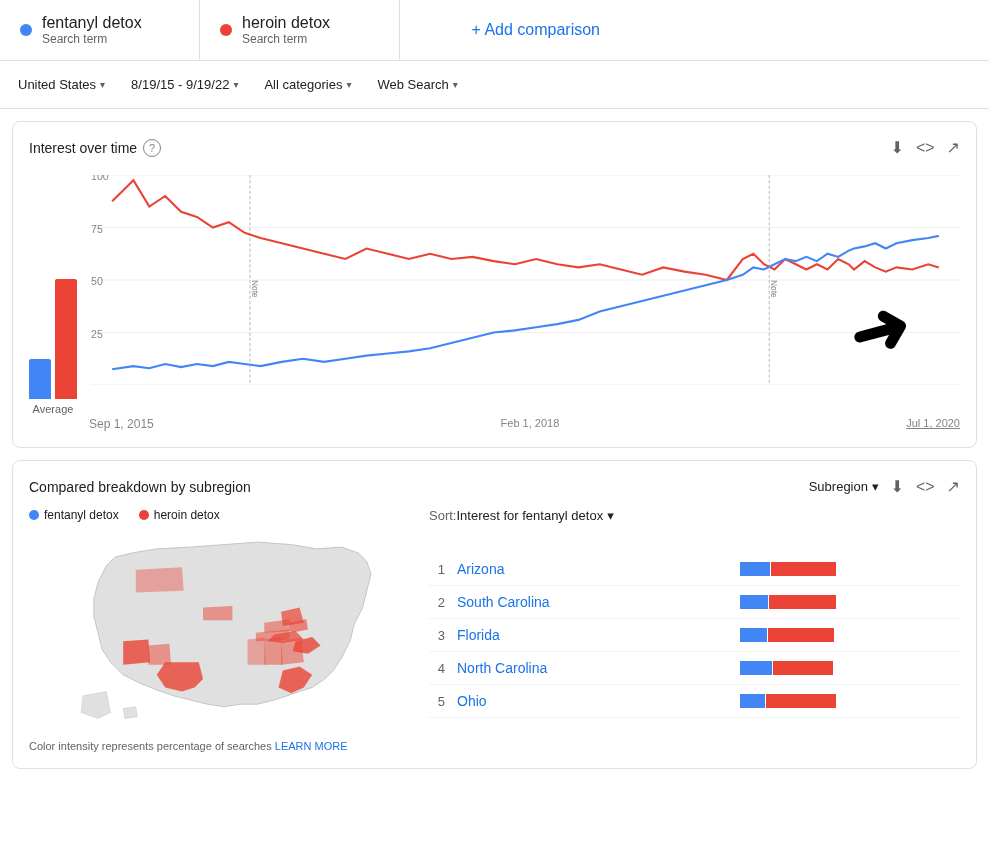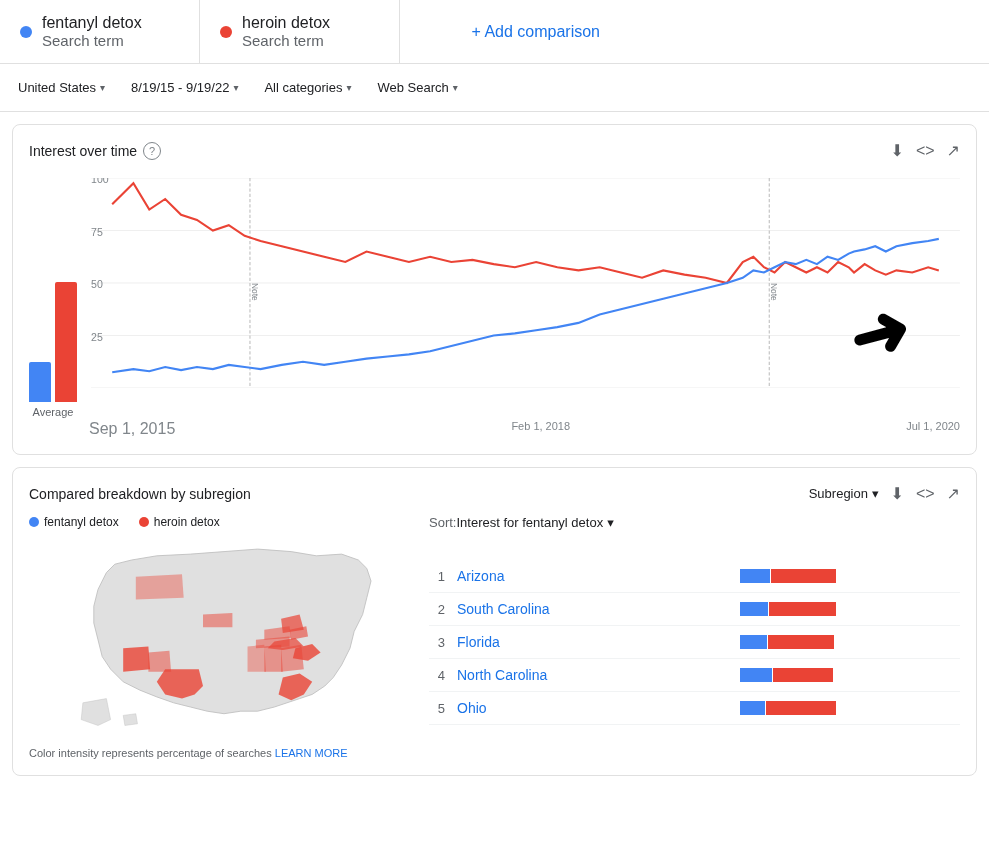--- a/index.html
+++ b/index.html
@@ -36,21 +36,21 @@
     }
     .dot.blue { background: #4285f4; }
     .dot.red { background: #ea4335; }
     .term-name {
       font-size: 16px;
       font-weight: 500;
       color: #202124;
       display: block;
     }
     .term-type {
-      font-size: 15px;
+      font-size: 12px;
       color: #5f6368;
       display: block;
     }
 
     
     .filters-bar {
       display: flex;
       align-items: center;
       padding: 10px 8px;
       border-bottom: 1px solid #e0e0e0;
@@ -350,23 +350,23 @@
 
             <polyline points="20,185 40,182 55,184 70,180 85,183 100,180 115,182 130,178 145,180 160,182 180,178 200,175 220,178 240,175 260,172 280,170 300,168 320,165 340,160 360,155 380,150 400,148 420,145 440,142 460,138 480,130 500,125 520,120 540,115 560,110 580,105 600,100 615,95 625,88 635,90 645,85 655,80 665,82 675,78 685,82 695,75 705,78 715,72 720,70 730,68 740,65 750,70 760,65 775,62 790,60 800,58" fill="none" stroke="#4285f4" stroke-width="2"></polyline>
           </svg>
 
           <div style="position:absolute;bottom:20px;right:50px;font-size:72px;color:#000;transform:rotate(-15deg);pointer-events:none;font-weight:900;line-height:1;">➜</div>
         </div>
       </div>
     </div>
 
     <div style="display:flex;justify-content:space-between;padding-left:60px;margin-top:2px;">
-      <span style="font-size:16px;color:#80868b;text-align:center;">Sep 1, 2015</span>
+      <span style="font-size:12px;color:#80868b;text-align:center;">Sep 1, 2015</span>
       <span style="font-size:11px;color:#80868b;">Feb 1, 2018</span>
-      <span style="font-size:11px;color:#80868b;">Jul 1, 2020</span>
+      <span style="font-size:11px;color:#80868b;text-decoration:underline;">Jul 1, 2020</span>
     </div>
   </div>
 </div>
 
 <div class="section">
   <div class="section-header">
     <div class="section-title">
       <span>Compared breakdown by subregion</span>
     </div>
     <div class="subregion-header-right">

